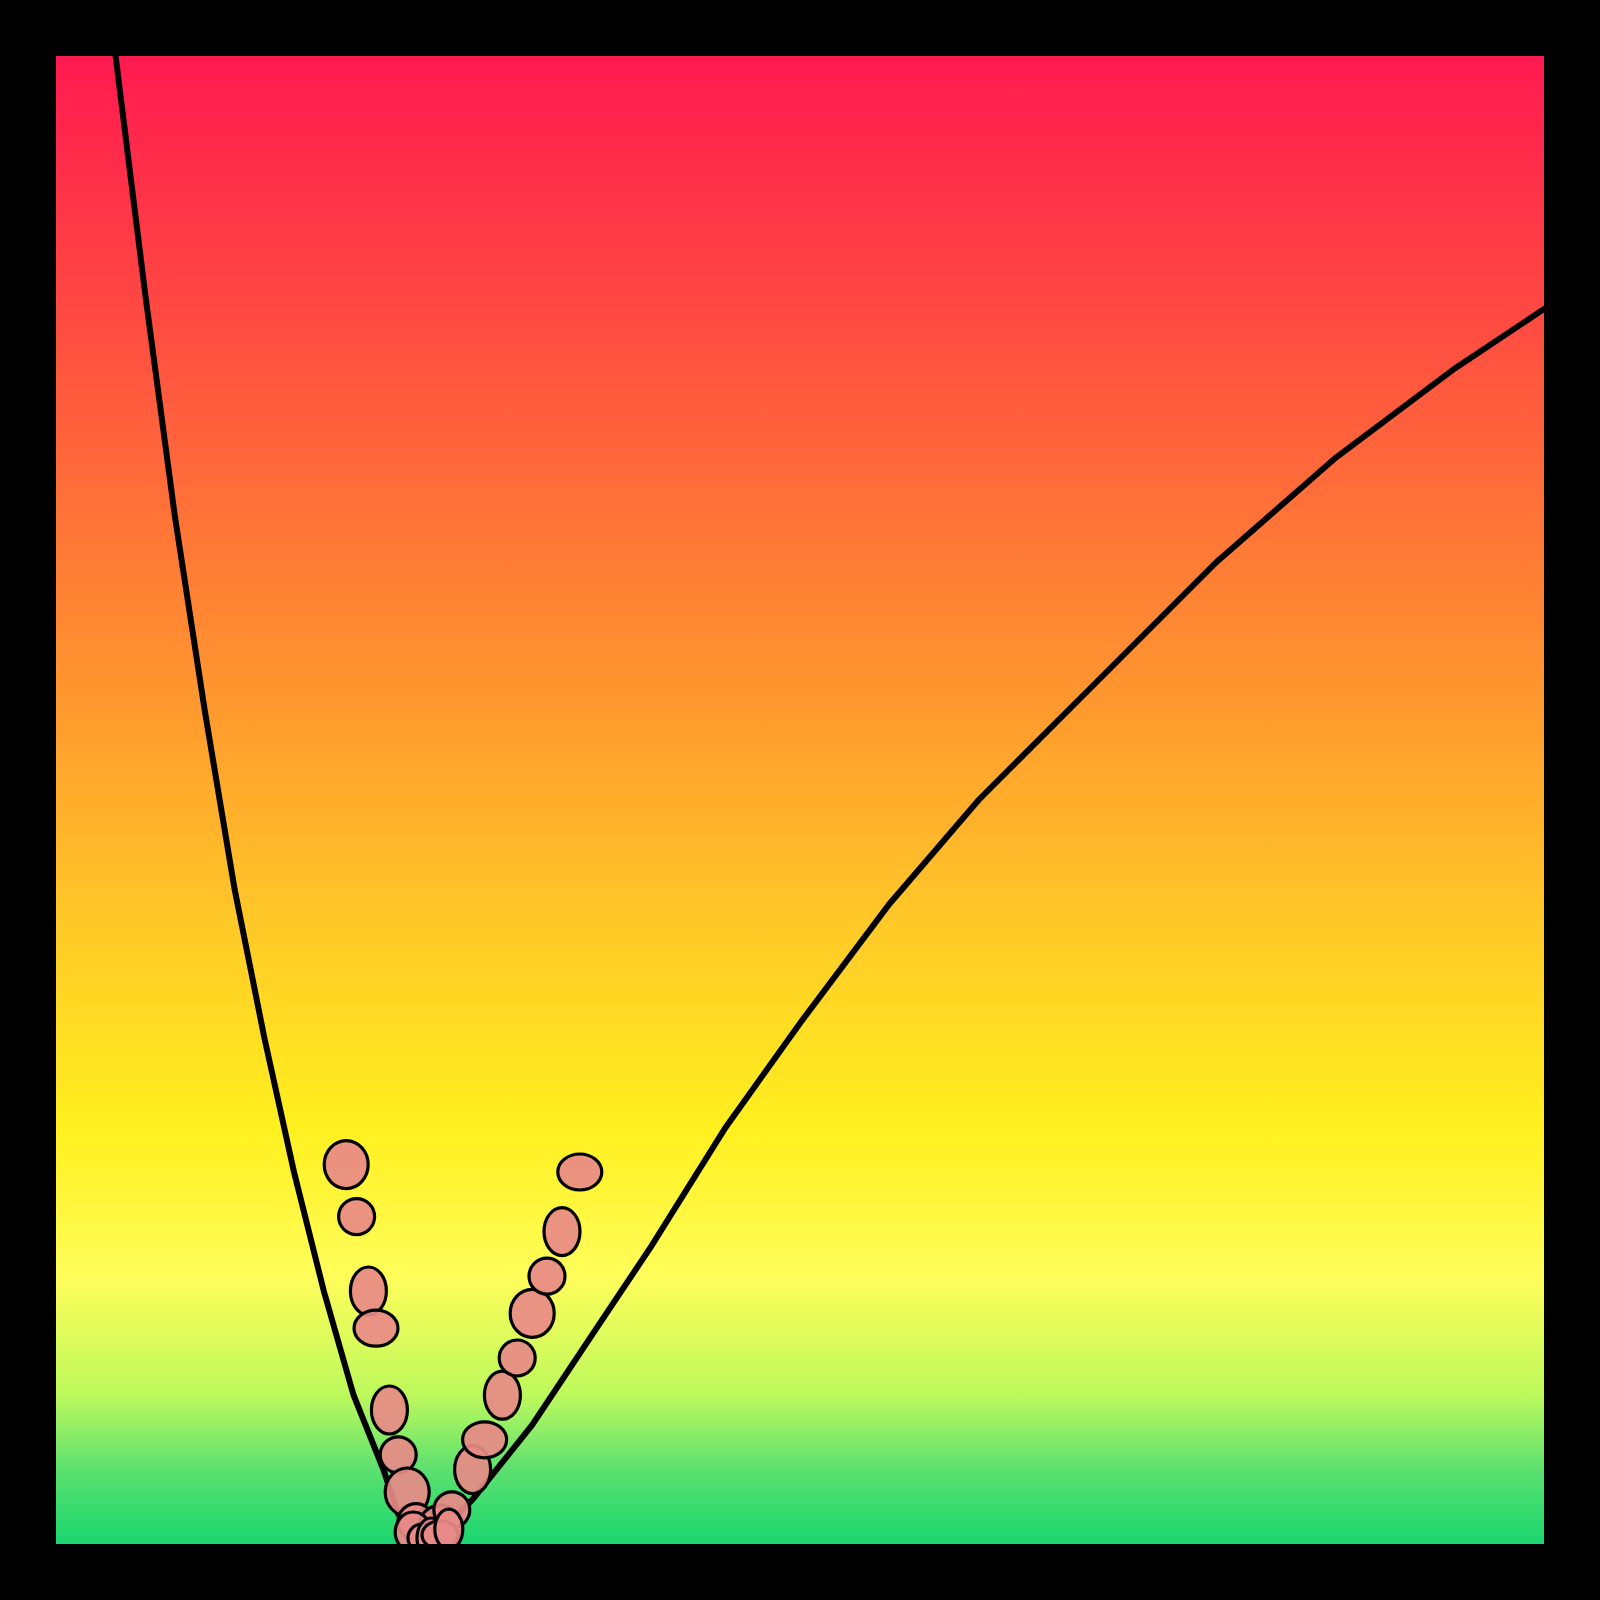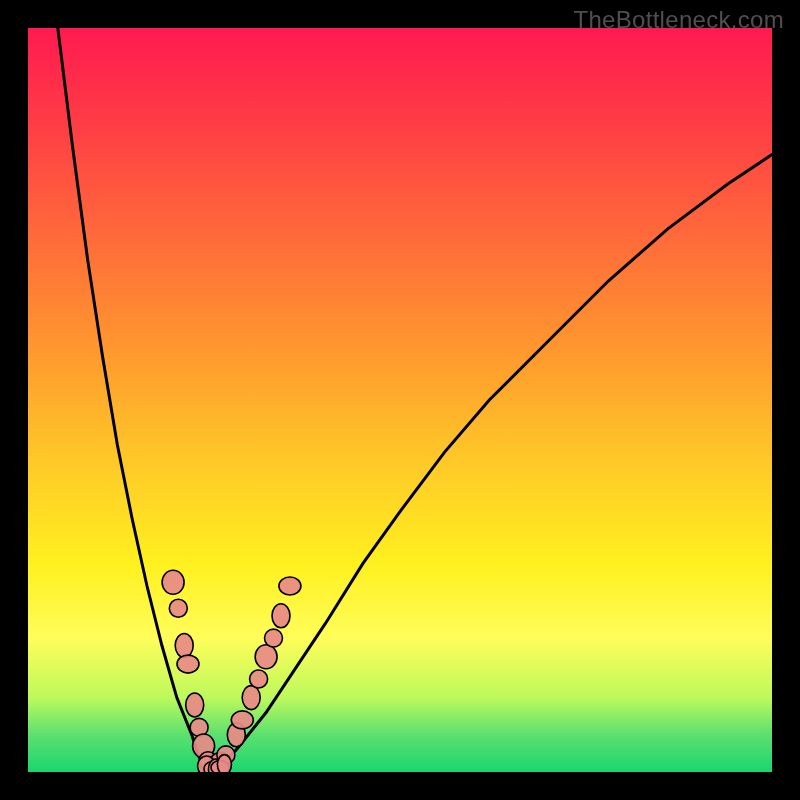--- a/index.html
+++ b/index.html
@@ -84,14 +84,13 @@
           <ellipse cx="253.0" cy="587.8" rx="9" ry="12" fill="#e88a87" fill-opacity="0.92" stroke="#000000" stroke-width="1.6"></ellipse>
           <ellipse cx="261.9" cy="558.0" rx="11" ry="9" fill="#e88a87" fill-opacity="0.92" stroke="#000000" stroke-width="1.6"></ellipse>
           <ellipse cx="178.6" cy="738.0" rx="9" ry="10" fill="#e88a87" fill-opacity="0.92" stroke="#000000" stroke-width="1.6"></ellipse>
           <ellipse cx="183.0" cy="741.0" rx="7" ry="7" fill="#e88a87" fill-opacity="0.92" stroke="#000000" stroke-width="1.6"></ellipse>
           <ellipse cx="187.5" cy="741.0" rx="7" ry="10" fill="#e88a87" fill-opacity="0.92" stroke="#000000" stroke-width="1.6"></ellipse>
           <ellipse cx="192.0" cy="739.5" rx="9" ry="7" fill="#e88a87" fill-opacity="0.92" stroke="#000000" stroke-width="1.6"></ellipse>
           <ellipse cx="196.4" cy="736.6" rx="7" ry="10" fill="#e88a87" fill-opacity="0.92" stroke="#000000" stroke-width="1.6"></ellipse>
         </g>
     </svg>
   </div>
-  <div class="watermark">TheBottleneck.com</div>
 </div>
 
 </body></html>

